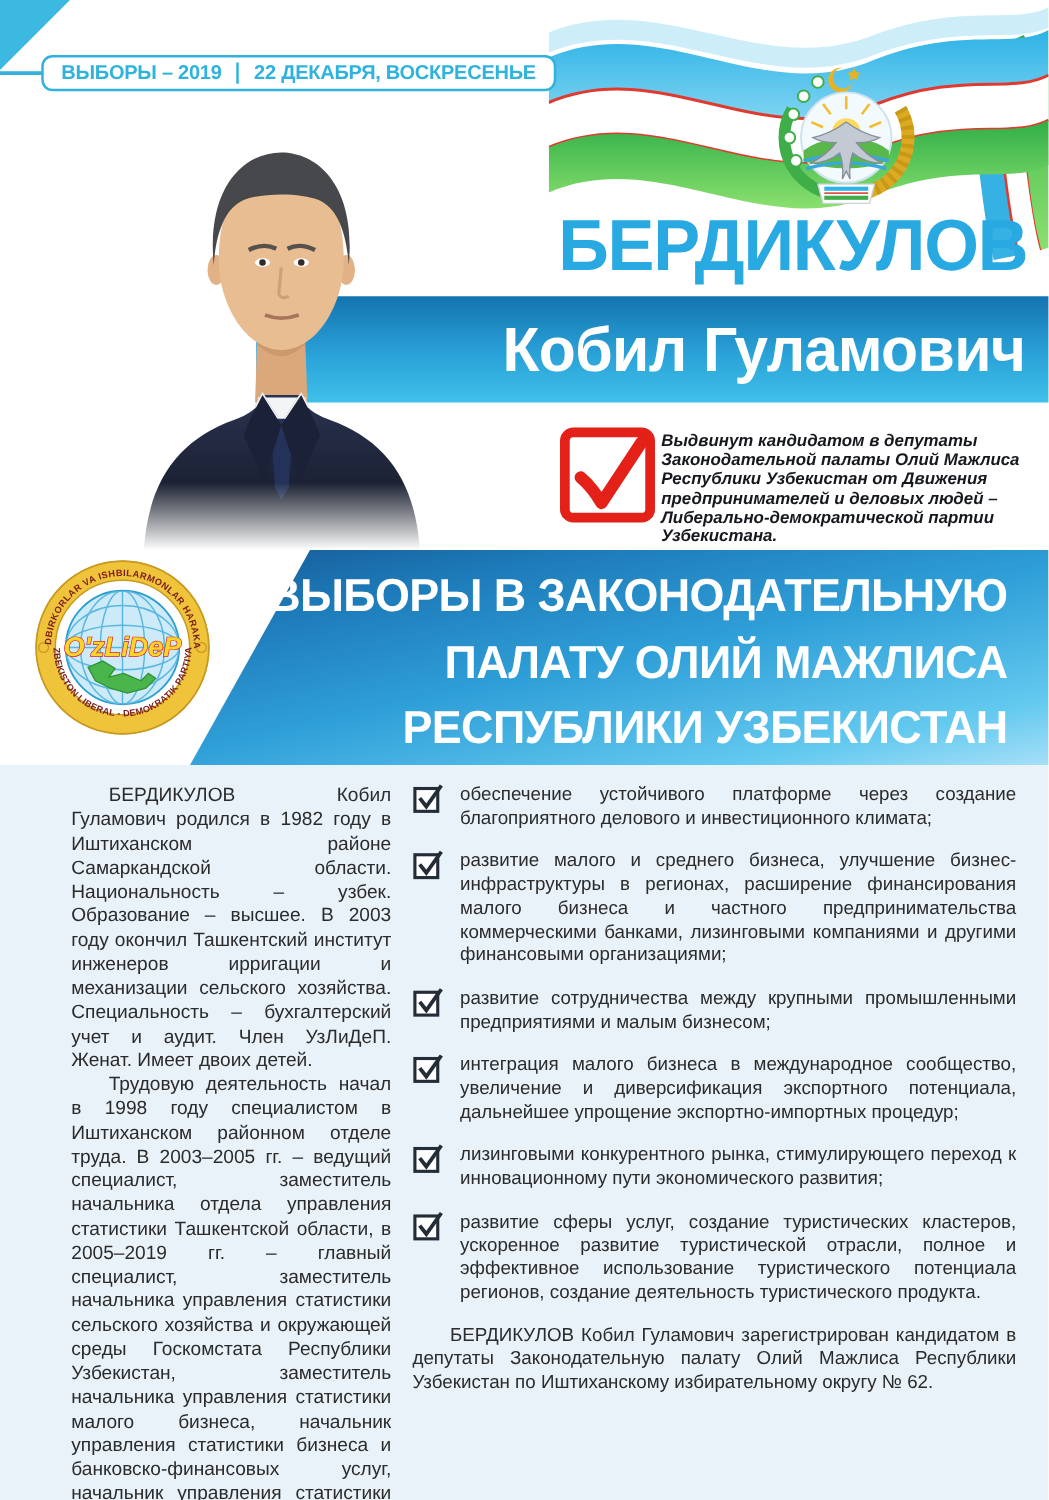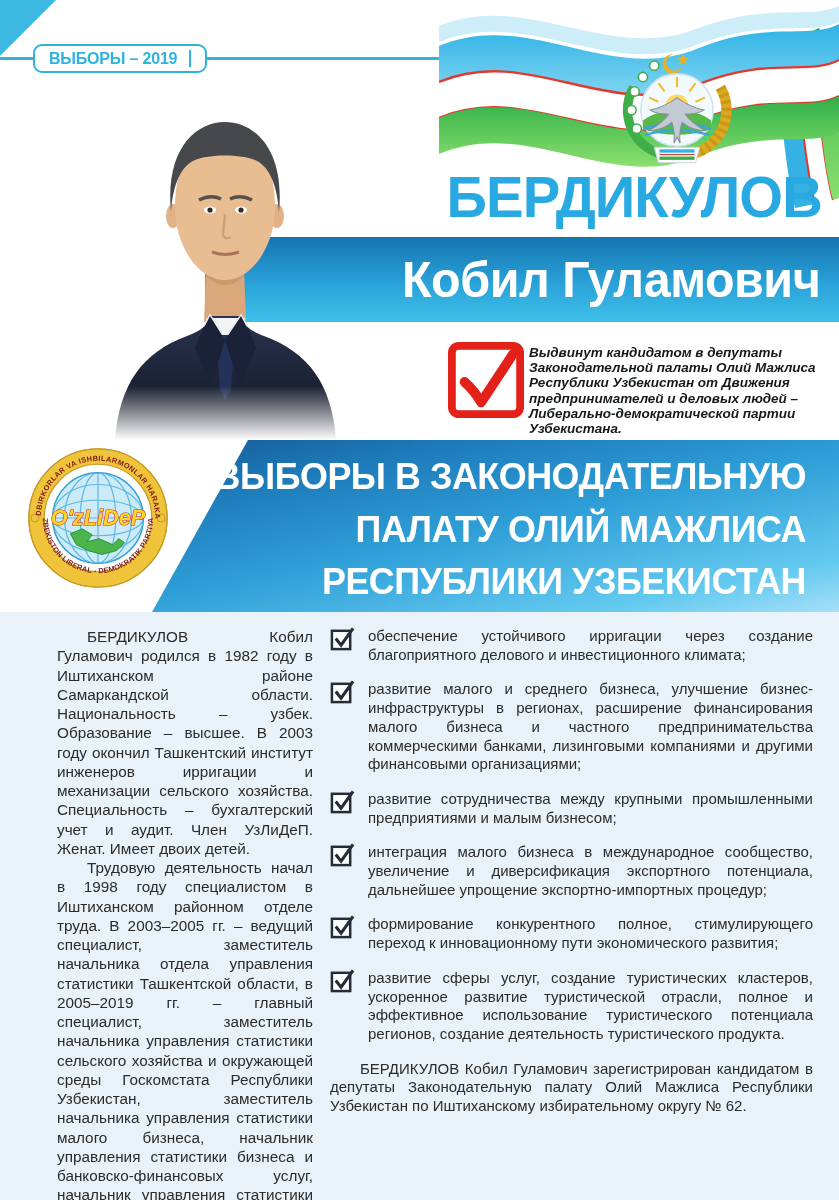--- a/index.html
+++ b/index.html
@@ -71,20 +71,21 @@
 <body>
 
 <div class="page">
 
   <div class="corner-tri"></div>
   <div class="header-rule"></div>
 
   <div class="date-badge">
     <span>ВЫБОРЫ – 2019</span>
     <span class="sep"></span>
+    <span>22 ДЕКАБРЯ, ВОСКРЕСЕНЬЕ</span>
   </div>
 
   <svg class="ribbon" viewBox="0 0 400 235">
     <defs>
       <linearGradient id="gB" x1="0" y1="0" x2="0" y2="1">
         <stop offset="0" stop-color="#2db2e6"></stop>
           <stop offset="1" stop-color="#7fd4f2"></stop>
       </linearGradient>
       <linearGradient id="gG" x1="0" y1="0" x2="0" y2="1">
         <stop offset="0" stop-color="#2fae47"></stop>
@@ -230,21 +231,21 @@
     <p>С 2019 года является начальником управления демографии и статистики труда Государственного комитета по статистике.</p>
   </div>
 
   <div class="plat-col">
 
     <div class="plat-item">
       <svg viewBox="0 0 26 26">
         <rect x="2" y="5" width="19" height="19" fill="#ffffff" stroke="#242c38" stroke-width="2.6"></rect>
         <path d="M6,13 L11.5,20 L24,2.5" stroke="#242c38" stroke-width="3.2" fill="none"></path>
       </svg>
-      <div class="txt">обеспечение устойчивого ирригации через создание благоприятного делового и инвестиционного климата;</div>
+      <div class="txt">обеспечение устойчивого платформе через создание благоприятного делового и инвестиционного климата;</div>
     </div>
     <div class="plat-item">
       <svg viewBox="0 0 26 26">
         <rect x="2" y="5" width="19" height="19" fill="#ffffff" stroke="#242c38" stroke-width="2.6"></rect>
         <path d="M6,13 L11.5,20 L24,2.5" stroke="#242c38" stroke-width="3.2" fill="none"></path>
       </svg>
       <div class="txt">развитие малого и среднего бизнеса, улучшение бизнес-инфраструктуры в регионах, расширение финансирования малого бизнеса и частного предпринимательства коммерческими банками, лизинговыми компаниями и другими финансовыми организациями;</div>
     </div>
     <div class="plat-item">
       <svg viewBox="0 0 26 26">
@@ -258,21 +259,21 @@
         <rect x="2" y="5" width="19" height="19" fill="#ffffff" stroke="#242c38" stroke-width="2.6"></rect>
         <path d="M6,13 L11.5,20 L24,2.5" stroke="#242c38" stroke-width="3.2" fill="none"></path>
       </svg>
       <div class="txt">интеграция малого бизнеса в международное сообщество, увеличение и диверсификация экспортного потенциала, дальнейшее упрощение экспортно-импортных процедур;</div>
     </div>
     <div class="plat-item">
       <svg viewBox="0 0 26 26">
         <rect x="2" y="5" width="19" height="19" fill="#ffffff" stroke="#242c38" stroke-width="2.6"></rect>
         <path d="M6,13 L11.5,20 L24,2.5" stroke="#242c38" stroke-width="3.2" fill="none"></path>
       </svg>
-      <div class="txt">формирование конкурентного полное, стимулирующего переход к инновационному пути экономического развития;</div>
+      <div class="txt">лизинговыми конкурентного рынка, стимулирующего переход к инновационному пути экономического развития;</div>
     </div>
     <div class="plat-item">
       <svg viewBox="0 0 26 26">
         <rect x="2" y="5" width="19" height="19" fill="#ffffff" stroke="#242c38" stroke-width="2.6"></rect>
         <path d="M6,13 L11.5,20 L24,2.5" stroke="#242c38" stroke-width="3.2" fill="none"></path>
       </svg>
       <div class="txt">развитие сферы услуг, создание туристических кластеров, ускоренное развитие туристической отрасли, полное и эффективное использование туристического потенциала регионов, создание деятельность туристического продукта.</div>
     </div>
 
     <div class="closing">БЕРДИКУЛОВ Кобил Гуламович зарегистрирован кандидатом в депутаты Законодательную палату Олий Мажлиса Республики Узбекистан по Иштиханскому избирательному округу № 62.</div>

